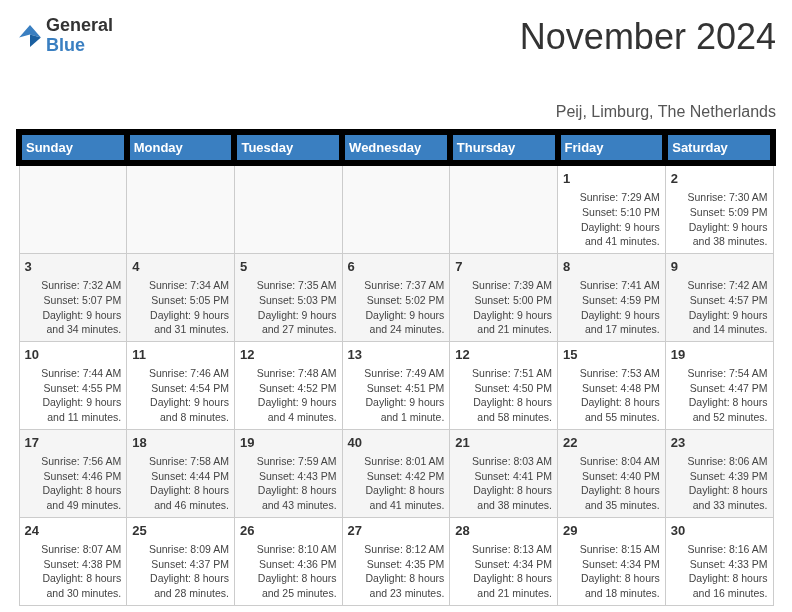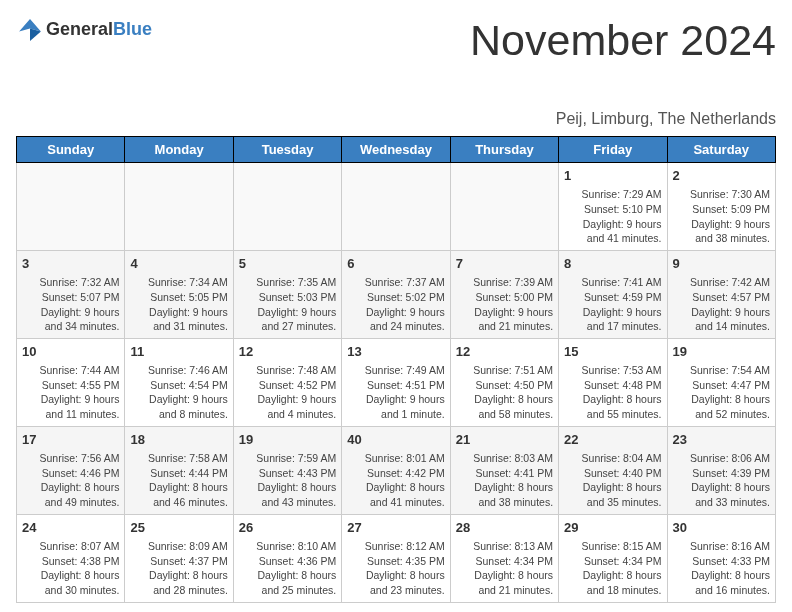--- a/index.html
+++ b/index.html
@@ -16,57 +16,58 @@
       justify-content: space-between;
       margin-bottom: 8px;
     }
     .logo {
       display: flex;
       align-items: center;
       gap: 2px;
     }
     .logo-text {
       display: flex;
+      flex-direction: column;
       font-size: 18px;
       font-weight: bold;
       line-height: 1.1;
     }
     .logo-text span:first-child { color: #333; }
     .logo-text span:last-child { color: #3a7fc1; }
     .logo-icon {
       width: 28px;
       height: 28px;
     }
     .title-block {
       text-align: right;
     }
     .title-block h1 {
-      font-size: 43px;
+      font-size: 36px;
       font-weight: normal;
       color: #333;
     }
     .title-block h2 {
       font-size: 16px;
       font-weight: normal;
       color: #555;
       margin-top: 45px;
     }
     table {
       width: 100%;
       border-collapse: collapse;
       font-size: 11px;
     }
     thead tr th {
       background-color: #3a7fc1;
       color: #fff;
-      text-align: center;
+      text-align: left;
       padding: 5px 4px;
       font-size: 13px;
       font-weight: bold;
-      border: 1px solid #000000;
+      border: 6px solid #000000;
     }
     tbody tr td {
       border: 1px solid #ccc;
       vertical-align: top;
       padding: 4px 5px;
       width: calc(100% / 7);
       min-height: 70px;
       color: #333;
       font-size: 10.5px;
       line-height: 1.4;

